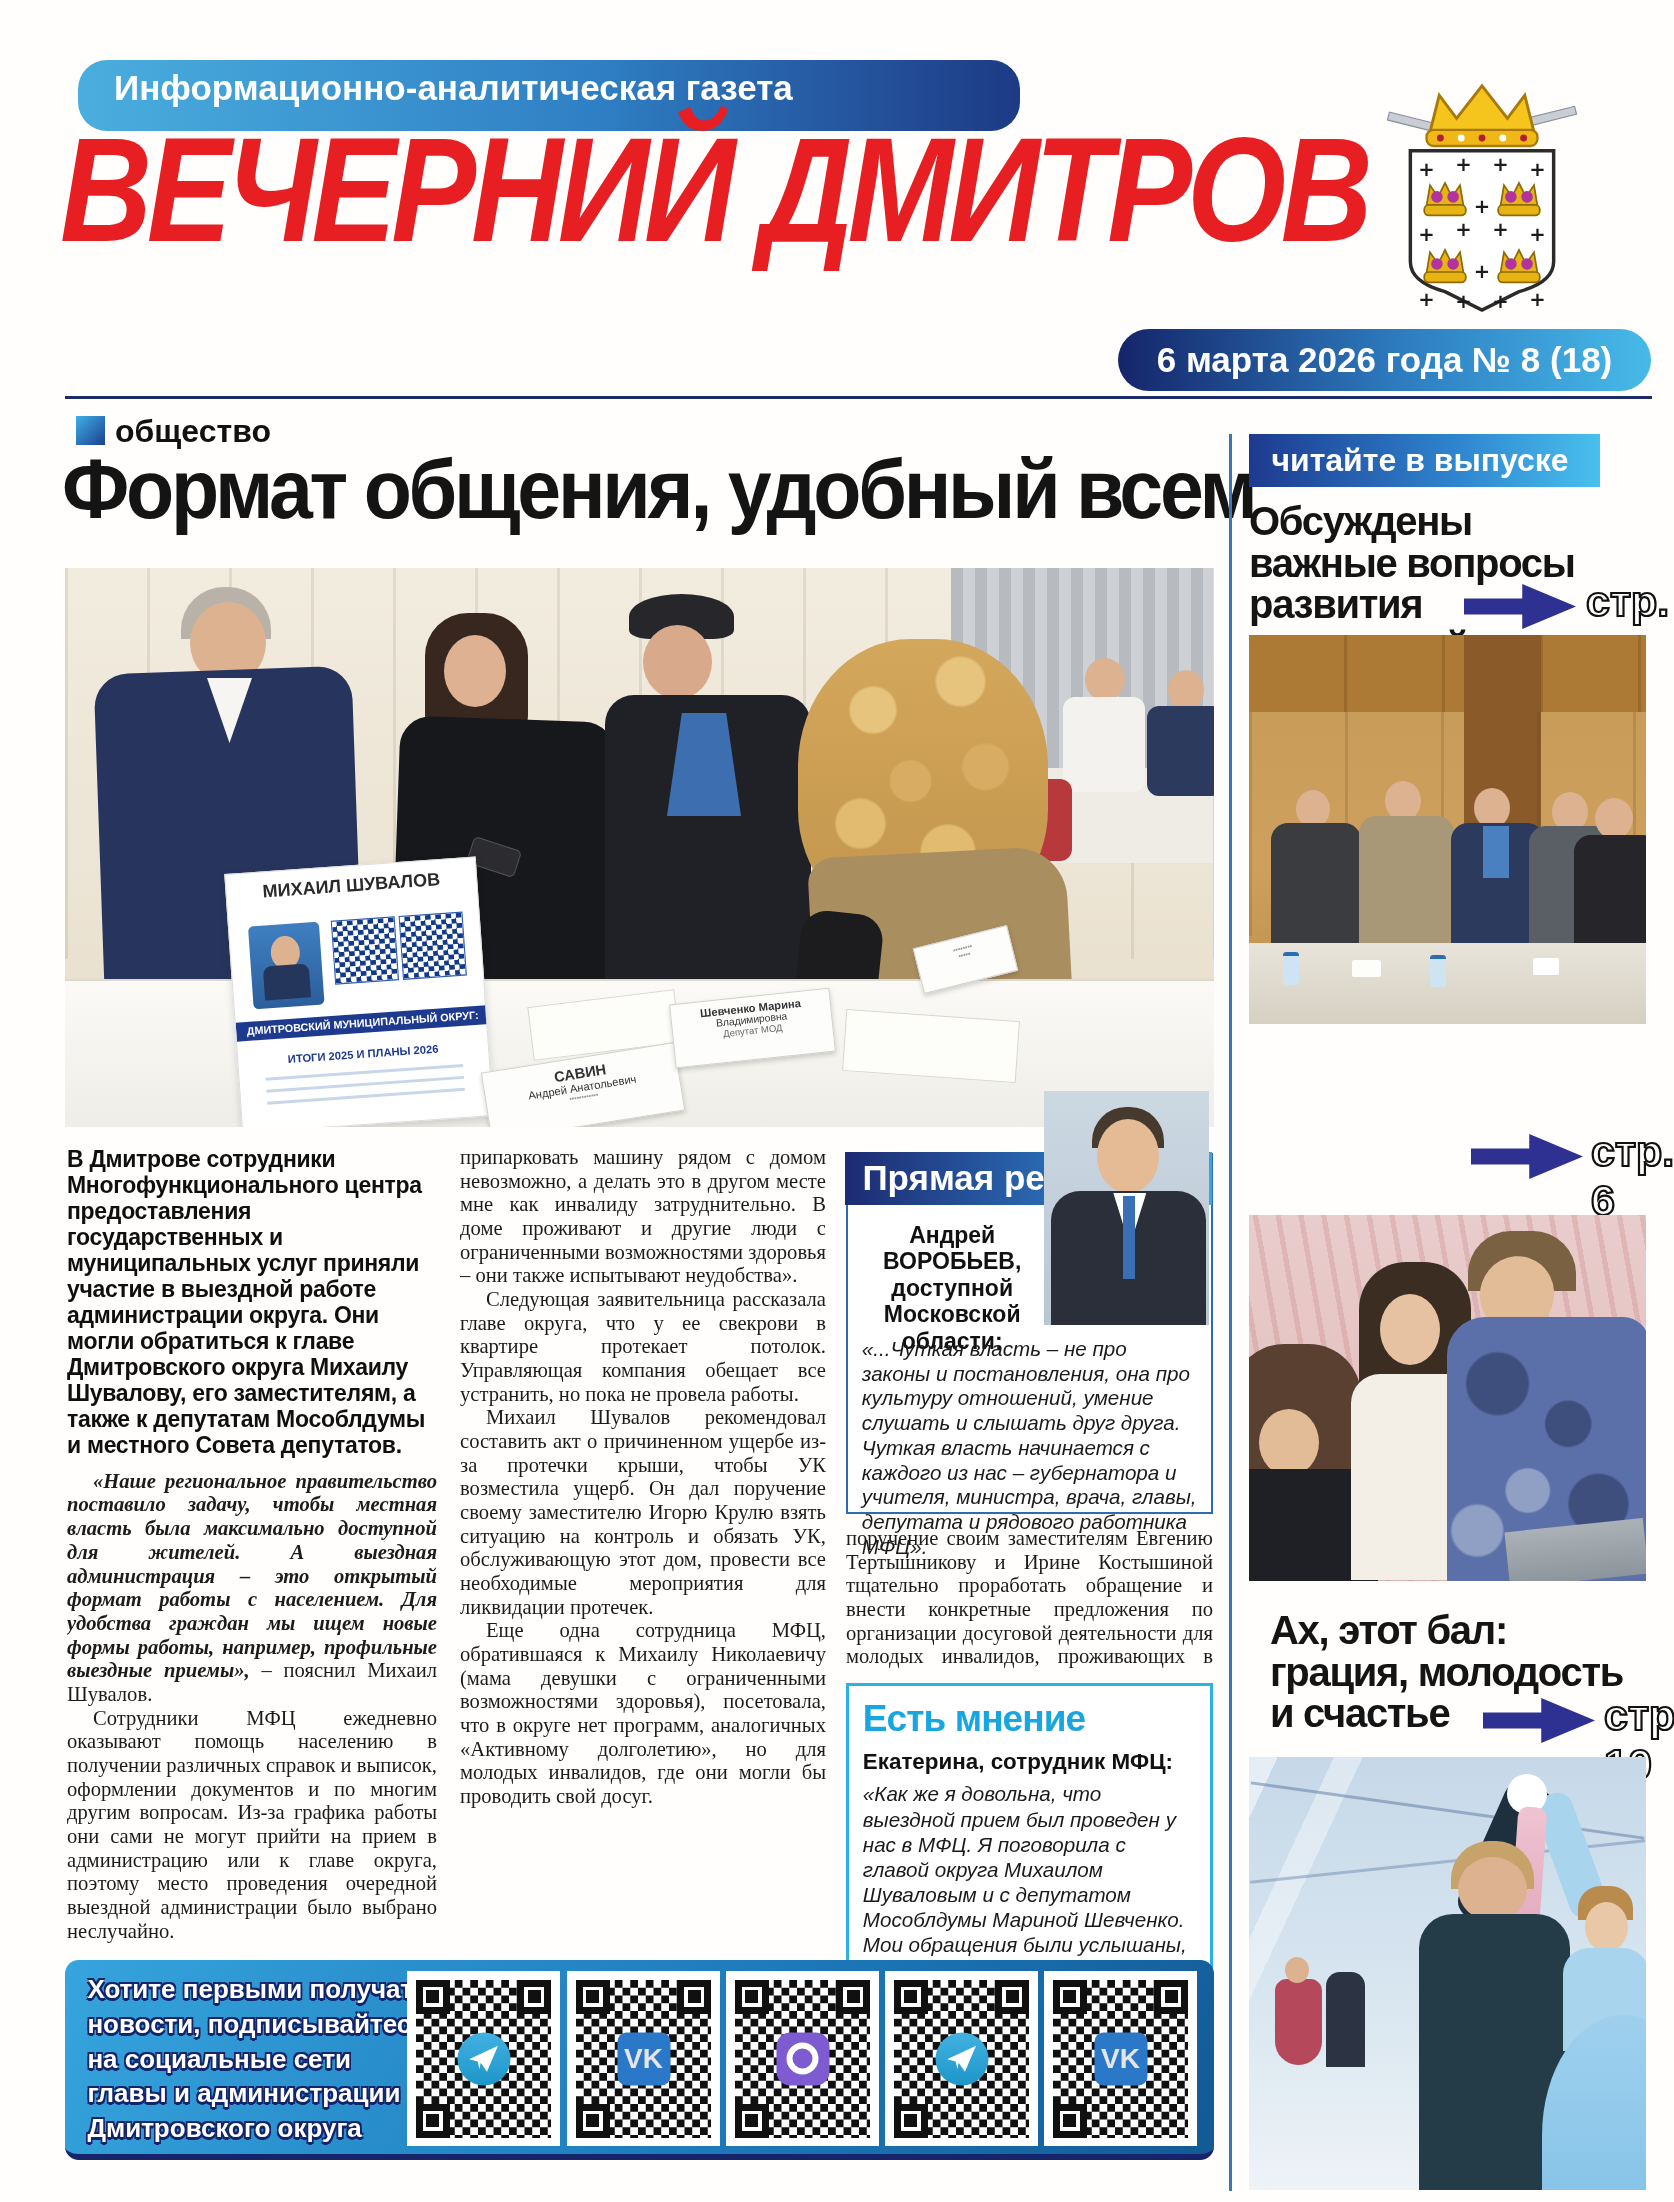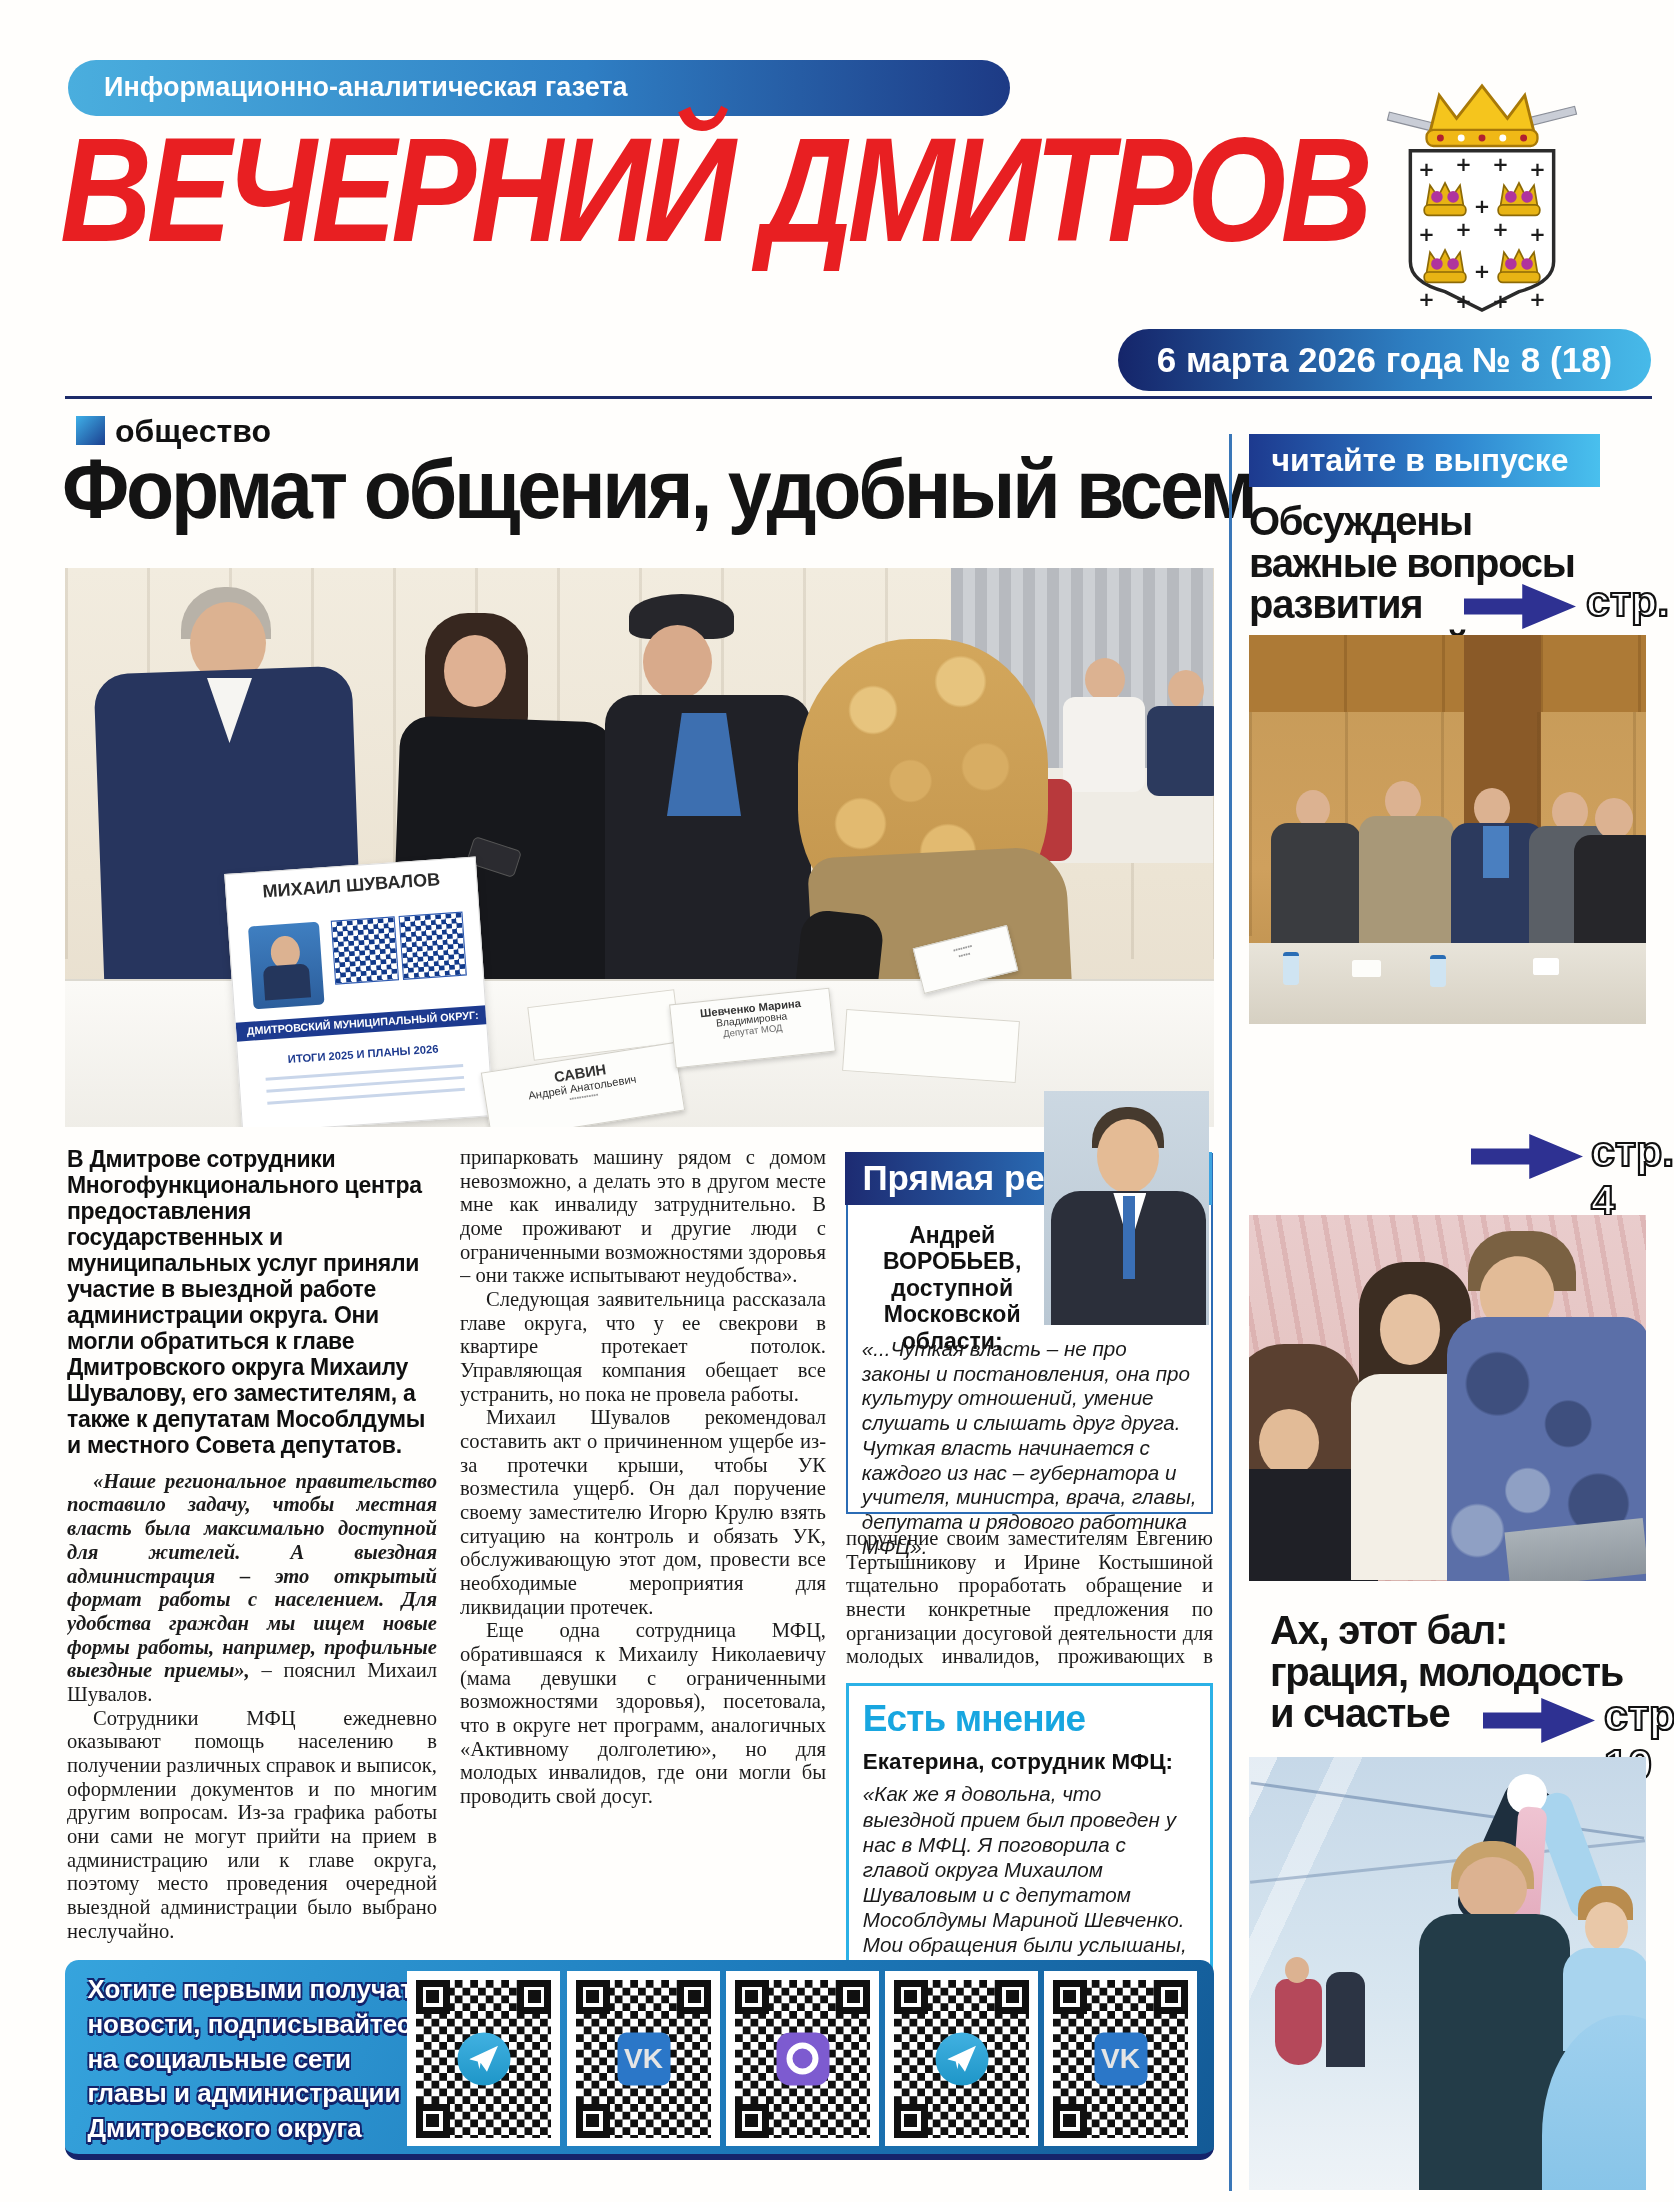--- a/index.html
+++ b/index.html
@@ -1,23 +1,23 @@
 <!DOCTYPE html>
 <html style="font-size:13.8px"><head>
 <meta charset="utf-8">
 <style>
   html,body{margin:0;padding:0;background:#e9e9e9;}
   .page{position:relative;width:1674px;height:2203px;background:#fffefc;overflow:hidden;
         font-family:"Liberation Sans",sans-serif;}
   .abs{position:absolute;}
 
   
-  .kicker{left:68px;top:60px;width:942px;height:56px;border-radius:29px;
+  .kicker{left:78px;top:60px;width:942px;height:71px;border-radius:29px;
     background:linear-gradient(90deg,#4aaede 0%,#2f7fc4 55%,#1d3a85 100%);
-    color:#fff;font-weight:bold;font-size:27px;line-height:55px;padding-left:36px;box-sizing:border-box;}
+    color:#fff;font-weight:bold;font-size:35px;line-height:55px;padding-left:36px;box-sizing:border-box;}
   .masthead{left:60px;top:112px;width:1316px;color:#e81f22;font-weight:bold;font-style:italic;
     font-size:148px;line-height:1.05;letter-spacing:-6px;white-space:nowrap;
     transform:scaleX(0.86);transform-origin:left top;}
   .dateband{left:1118px;top:329px;width:533px;height:62px;border-radius:31px;
     background:linear-gradient(90deg,#15256a 0%,#2e7fc2 55%,#47bae9 100%);
     color:#fff;font-weight:bold;font-size:35px;line-height:62px;text-align:center;}
   .toprule{left:65px;top:396px;width:1587px;height:3.4px;background:#1d2b69;}
 
   
   .secsq{left:76px;top:416px;width:29px;height:29px;background:linear-gradient(135deg,#3fb0e8,#1b3f8f);}
@@ -325,21 +325,21 @@
     <div class="abs" style="left:325px;top:200px;width:86px;height:116px;background:#26262a;border-radius:17px 17px 0 0;"></div>
     <div class="abs" style="left:0;top:308px;width:100%;height:81px;background:linear-gradient(180deg,#e8e4da,#d6d0c2);"></div>
     <div class="abs" style="left:34px;top:317px;width:15.5px;height:29px;background:#cfe4f2;border-radius:3.4px;border-top:4.3px solid #2a6db5;"></div>
     <div class="abs" style="left:181px;top:320px;width:15.5px;height:27.5px;background:#cfe4f2;border-radius:3.4px;border-top:4.3px solid #2a6db5;"></div>
     <div class="abs" style="left:284px;top:323px;width:26px;height:17px;background:#fff;border-radius:2.6px;"></div>
     <div class="abs" style="left:103px;top:325px;width:29px;height:17px;background:#fdfdfa;border-radius:2.6px;"></div>
   </div>
 
   <div class="abs teaser" style="left:1249px;top:1067px;width:404px;height:129px;">
     <div class="abs arrow" style="left:222px;top:67px;width:112px;height:45px;"></div>
-    <div class="abs pageref" style="left:342px;top:60px;">стр. 4</div>
+    <div class="abs pageref" style="left:342px;top:60px;">стр. 6</div>
   </div>
 
   <div class="abs sb-photo" style="top:1215px;height:366px;background:
       repeating-linear-gradient(80deg,rgba(190,120,120,.25) 0 5.2px,transparent 5.2px 22.4px),
       linear-gradient(180deg,#e9cccc 0%,#e3c0bd 70%,#d8b4ae 100%);">
     <div class="abs" style="left:181px;top:168px;width:155px;height:65px;background:#e8e2d2;border:2.6px solid #caa05c;"></div>
     <div class="abs" style="left:191px;top:176px;width:22.4px;height:43px;background:#c23b3c;"></div>
     <div class="abs" style="left:217px;top:176px;width:22.4px;height:43px;background:#e0a32a;"></div>
     <div class="abs" style="left:243px;top:176px;width:22.4px;height:43px;background:#3f8f4a;"></div>
     <div class="abs" style="left:268px;top:176px;width:22.4px;height:43px;background:#2a6db5;"></div>

